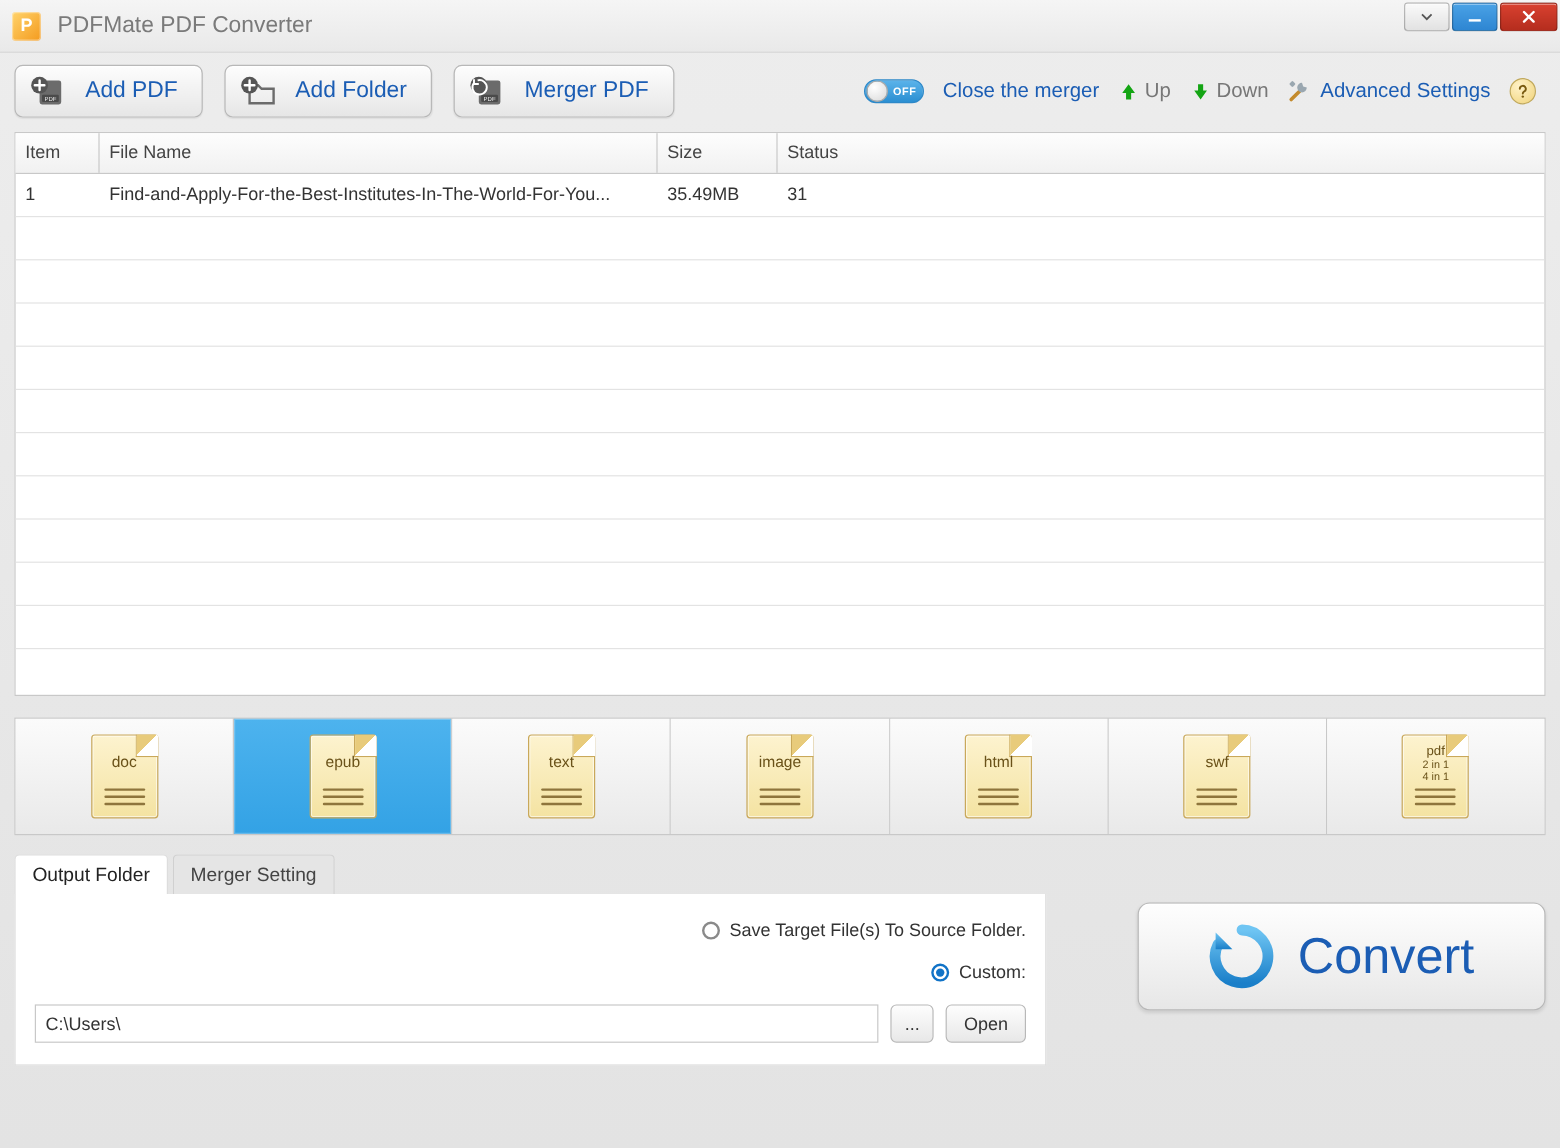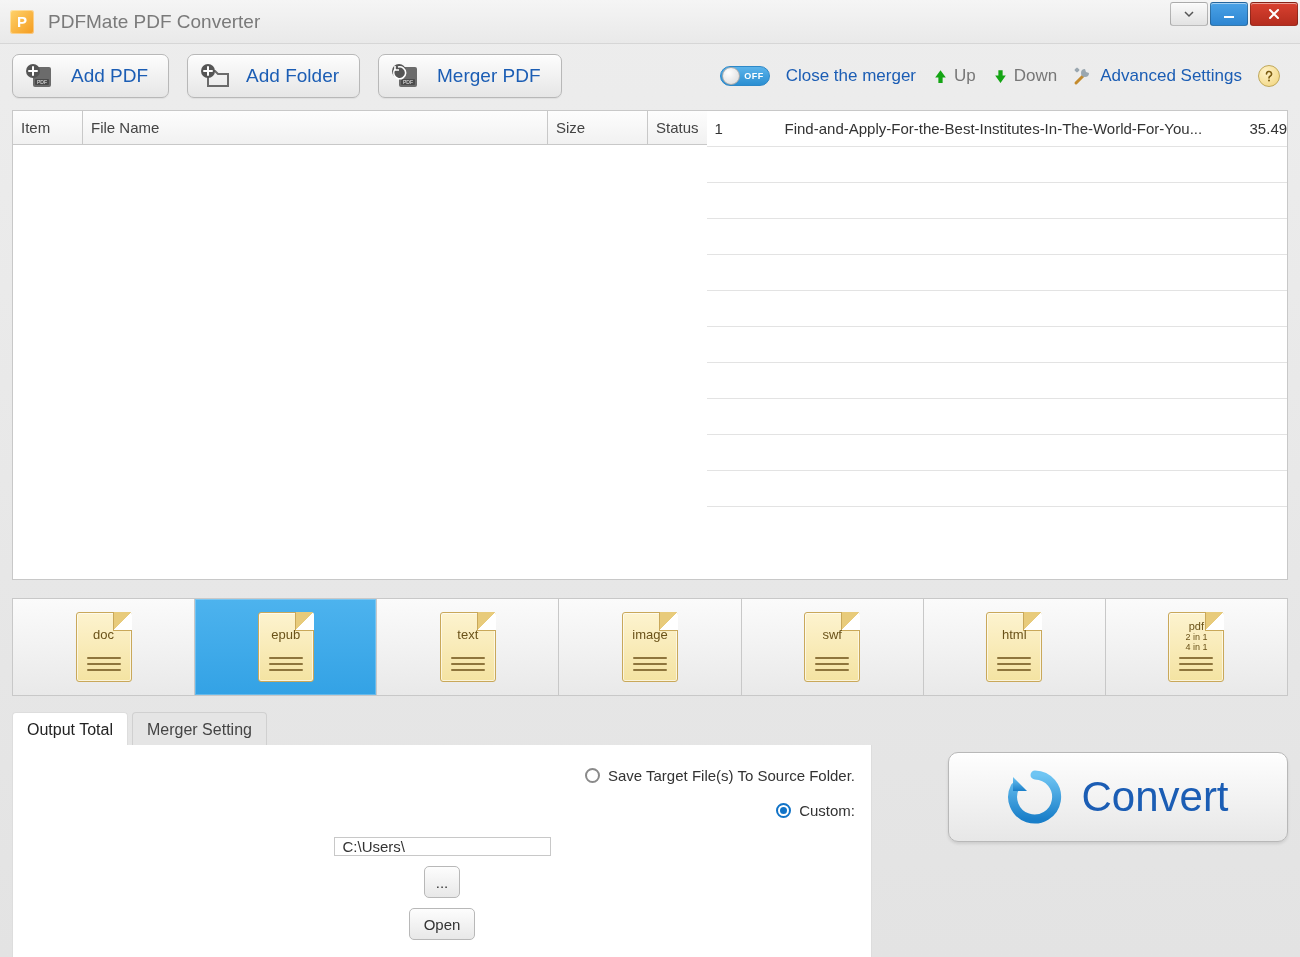--- a/index.html
+++ b/index.html
@@ -100,21 +100,21 @@
     width:22px;height:22px;border-radius:50%;
     border:1px solid #c0a85a;
     background:radial-gradient(circle at 35% 30%,#fff2c8,#f0d37a);
     display:flex;align-items:center;justify-content:center;
     color:#7a5b10;font-weight:700;font-size:14px;cursor:pointer;
   }
 
   
   .grid-wrap{
     margin:0 12px;border:1px solid var(--border);background:#fff;height:470px;
-    display:flex;
+    display:flex;flex-direction:column;
   }
   .grid-head{
     display:flex;height:34px;border-bottom:1px solid var(--border);
     background:linear-gradient(#fdfdfd,#f1f1f1);
     font-size:15px;color:#444;
   }
   .gh{display:flex;align-items:center;padding:0 8px;border-right:1px solid var(--border);white-space:nowrap;overflow:hidden;}
   .gh:last-child{border-right:none;}
   .col-item{flex:0 0 70px;}
   .col-file{flex:0 0 465px;}
@@ -173,21 +173,21 @@
     margin-right:4px;
   }
   .tab.active{background:#fff;border-color:#ddd;color:#222;}
   .tab-body{background:#fff;border:1px solid #ddd;border-top:none;padding:22px 16px 18px 16px;}
   .radio-row{display:flex;align-items:center;gap:8px;margin-bottom:18px;font-size:15px;color:#333;justify-content:flex-end;}
   .radio{
     width:15px;height:15px;border-radius:50%;border:2px solid #8a8a8a;display:inline-block;position:relative;cursor:pointer;
   }
   .radio.checked{border-color:#1173c7;}
   .radio.checked::after{content:"";position:absolute;inset:2px;border-radius:50%;background:#1173c7;}
-  .path-row{display:flex;align-items:center;gap:10px;flex-direction:column;}
+  .path-row{display:flex;align-items:center;gap:10px;}
   .path-input{
     flex:1;height:32px;border:1px solid var(--border);background:#fff;padding:0 8px;font-size:15px;color:#333;
   }
   .smallbtn{
     height:32px;padding:0 14px;border:1px solid var(--btn-border);border-radius:5px;
     background:linear-gradient(#fdfdfd,#e8e8e8);font-size:15px;color:#333;cursor:pointer;
     display:flex;align-items:center;justify-content:center;
   }
   .smallbtn.ellipsis{width:36px;padding:0;}
 
@@ -369,31 +369,31 @@
         <div class="label">image</div>
         <div class="lines">
             <span></span>
             <span></span>
             <span></span>
           </div>
       </div>
     </div>
     <div class="fmt">
       <div class="file-icon">
+        <div class="label">html</div>
+        <div class="lines">
+            <span></span>
+            <span></span>
+            <span></span>
+          </div>
+      </div>
+    </div>
+    <div class="fmt">
+      <div class="file-icon">
         <div class="label">swf</div>
-        <div class="lines">
-            <span></span>
-            <span></span>
-            <span></span>
-          </div>
-      </div>
-    </div>
-    <div class="fmt">
-      <div class="file-icon">
-        <div class="label">html</div>
         <div class="lines">
             <span></span>
             <span></span>
             <span></span>
           </div>
       </div>
     </div>
     <div class="fmt">
       <div class="file-icon pdf">
         <div class="label">
@@ -407,21 +407,21 @@
             <span></span>
           </div>
       </div>
     </div>
   </div>
 </div>
 
 <div class="bottom">
   <div class="bottom-left">
     <div class="tabs">
-      <div class="tab active">Output Total</div>
+      <div class="tab active">Output Folder</div>
       <div class="tab">Merger Setting</div>
     </div>
     <div class="tab-body">
       <div class="radio-row">
         <span class="radio"></span>
         <span>Save Target File(s) To Source Folder.</span>
       </div>
       <div class="radio-row">
         <span class="radio checked"></span>
         <span>Custom:</span>

